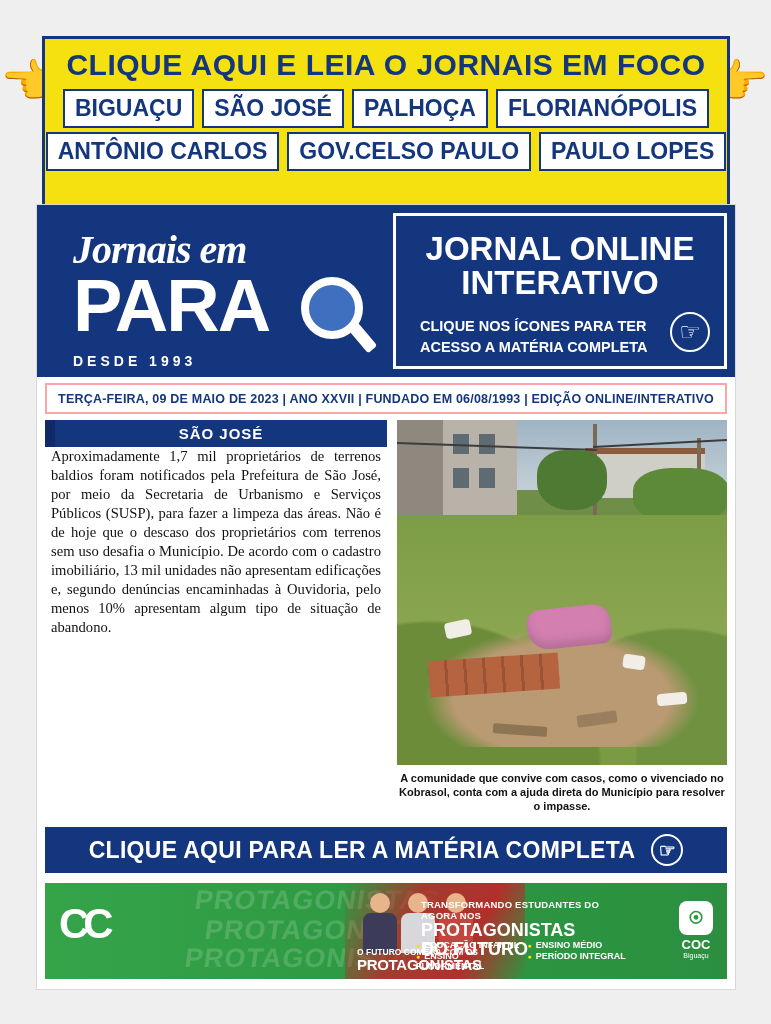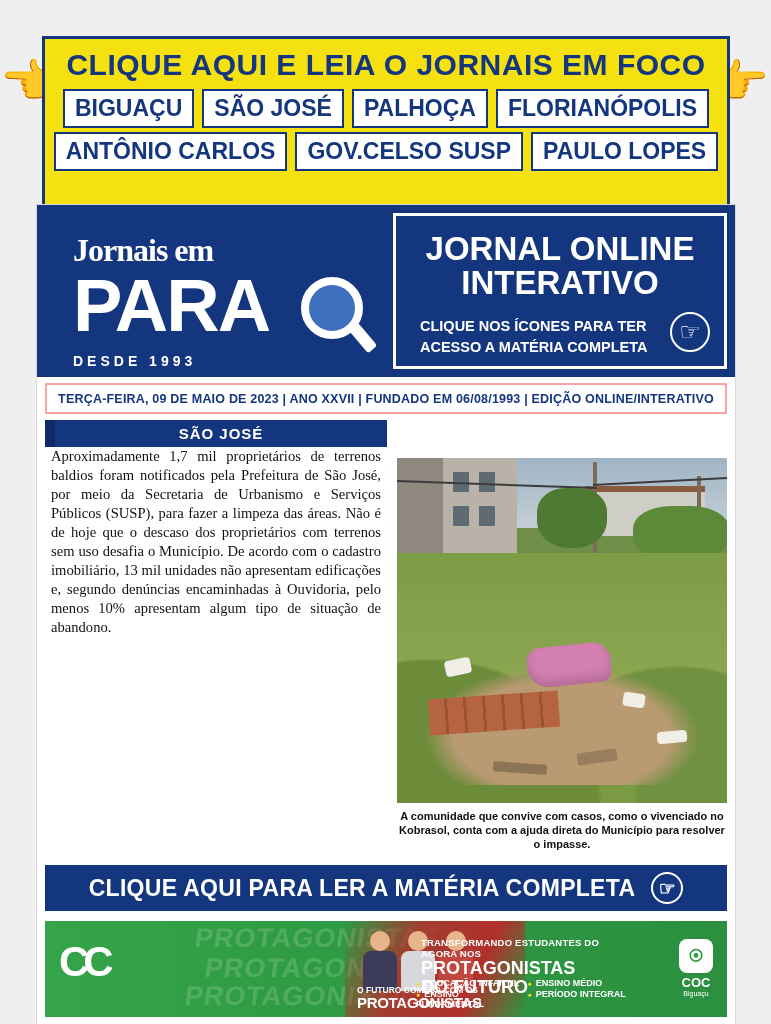--- a/index.html
+++ b/index.html
@@ -92,25 +92,26 @@
     padding: 8px;
     gap: 8px;
   }
   .logo-box {
     width: 340px;
     position: relative;
     color: #fff;
     padding: 16px 0 0 28px;
   }
   .logo-jornais {
-    font-size: 32px;
+    font-size: 40px;
     font-weight: bold;
     letter-spacing: -1px;
     line-height: 42px;
     font-family: "Liberation Serif", serif;
+    font-style: italic;
   }
   .logo-foco {
     font-size: 74px;
     font-weight: bold;
     line-height: 66px;
     letter-spacing: -2px;
     margin-top: 2px;
     position: relative;
     display: inline-block;
   }
@@ -191,21 +192,21 @@
     letter-spacing: 0.2px;
   }
 
   
   .content {
     display: flex;
     padding: 0 8px 0 8px;
     gap: 10px;
   }
   .col-left { width: 344px; }
-  .col-right { width: 330px; margin-top: 38px; }
+  .col-right { width: 330px; }
 
   .section-tag {
     background: #14367f;
     color: #ffffff;
     text-align: center;
     font-size: 15px;
     font-weight: bold;
     letter-spacing: 1px;
     padding: 5px 0 5px 0;
     border-left: 10px solid #0f2a66;
@@ -390,21 +391,21 @@
 
       <div class="chip-row">
         <div class="chip">BIGUAÇU</div>
         <div class="chip">SÃO JOSÉ</div>
         <div class="chip">PALHOÇA</div>
         <div class="chip">FLORIANÓPOLIS</div>
       </div>
 
       <div class="chip-row">
         <div class="chip">ANTÔNIO CARLOS</div>
-        <div class="chip">GOV.CELSO SUSP</div>
+        <div class="chip">GOV.CELSO PAULO</div>
         <div class="chip">PAULO LOPES</div>
       </div>
     </div>
   </div>
 
   <div class="sheet">
 
     <div class="masthead">
       <div class="logo-box">
         <div class="logo-jornais">Jornais em</div>

